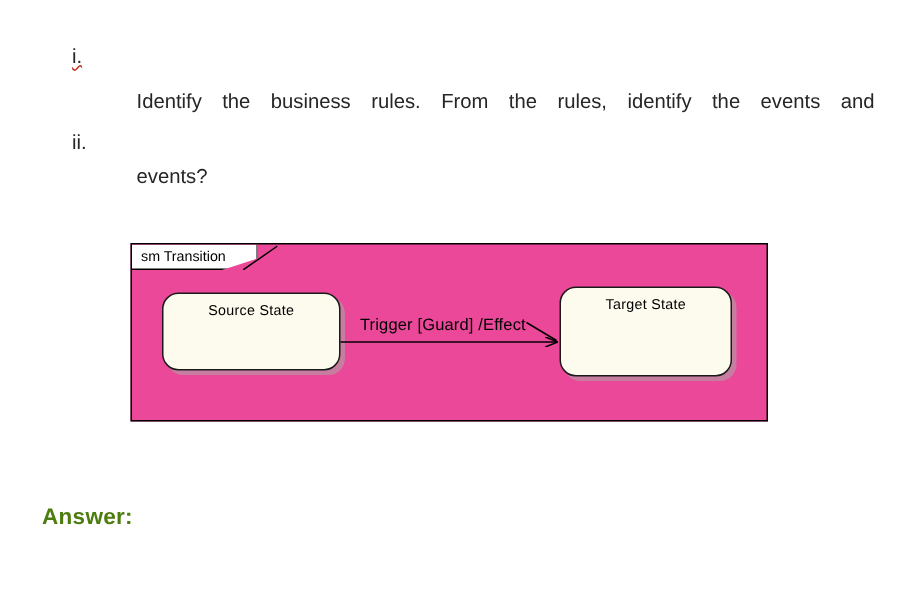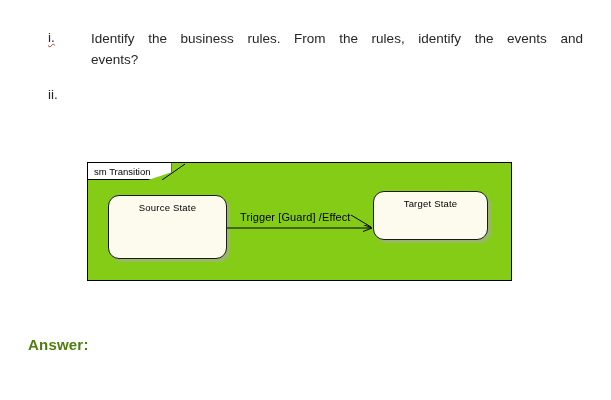--- a/index.html
+++ b/index.html
@@ -52,36 +52,36 @@
   .qtext {
     position: absolute;
     left: 91px;
     top: 0;
     width: 492px;
     font-size: 13.5px;
     line-height: 21px;
     text-align: justify;
     color: #262626;
   }
-  .qtext .ln { display: block; }
+  .qtext .ln { display: block; margin-top: 29px; }
   .qtext .ln.just {
     text-align: justify;
     text-align-last: justify;
   }
 
   
   .uml-frame {
     position: absolute;
     left: 87px;
     top: 162px;
     width: 425px;
     height: 119px;
     border: 1px solid #000000;
     box-sizing: border-box;
-    background: #84cc16;
+    background: #ec4899;
     text-decoration: underline;
   }
 
   .frame-tab {
     position: absolute;
     left: 0;
     top: 0;
     height: 17px;
     padding: 0 20px 0 6px;
     font-size: 9.5px;
@@ -123,27 +123,27 @@
     font-size: 9.5px;
     line-height: 12px;
     color: #000000;
     letter-spacing: 0.2px;
   }
 
   .state.source {
     left: 20px;   
     top: 32px;    
     width: 119px; 
-    height: 64px; 
+    height: 52px; 
   }
   .state.target {
     left: 285px;  
     top: 28px;    
     width: 115px; 
-    height: 49px; 
+    height: 60px; 
   }
 
   
   .transition {
     position: absolute;
     left: 0;
     top: 0;
     width: 425px;
     height: 119px;
     pointer-events: none;

